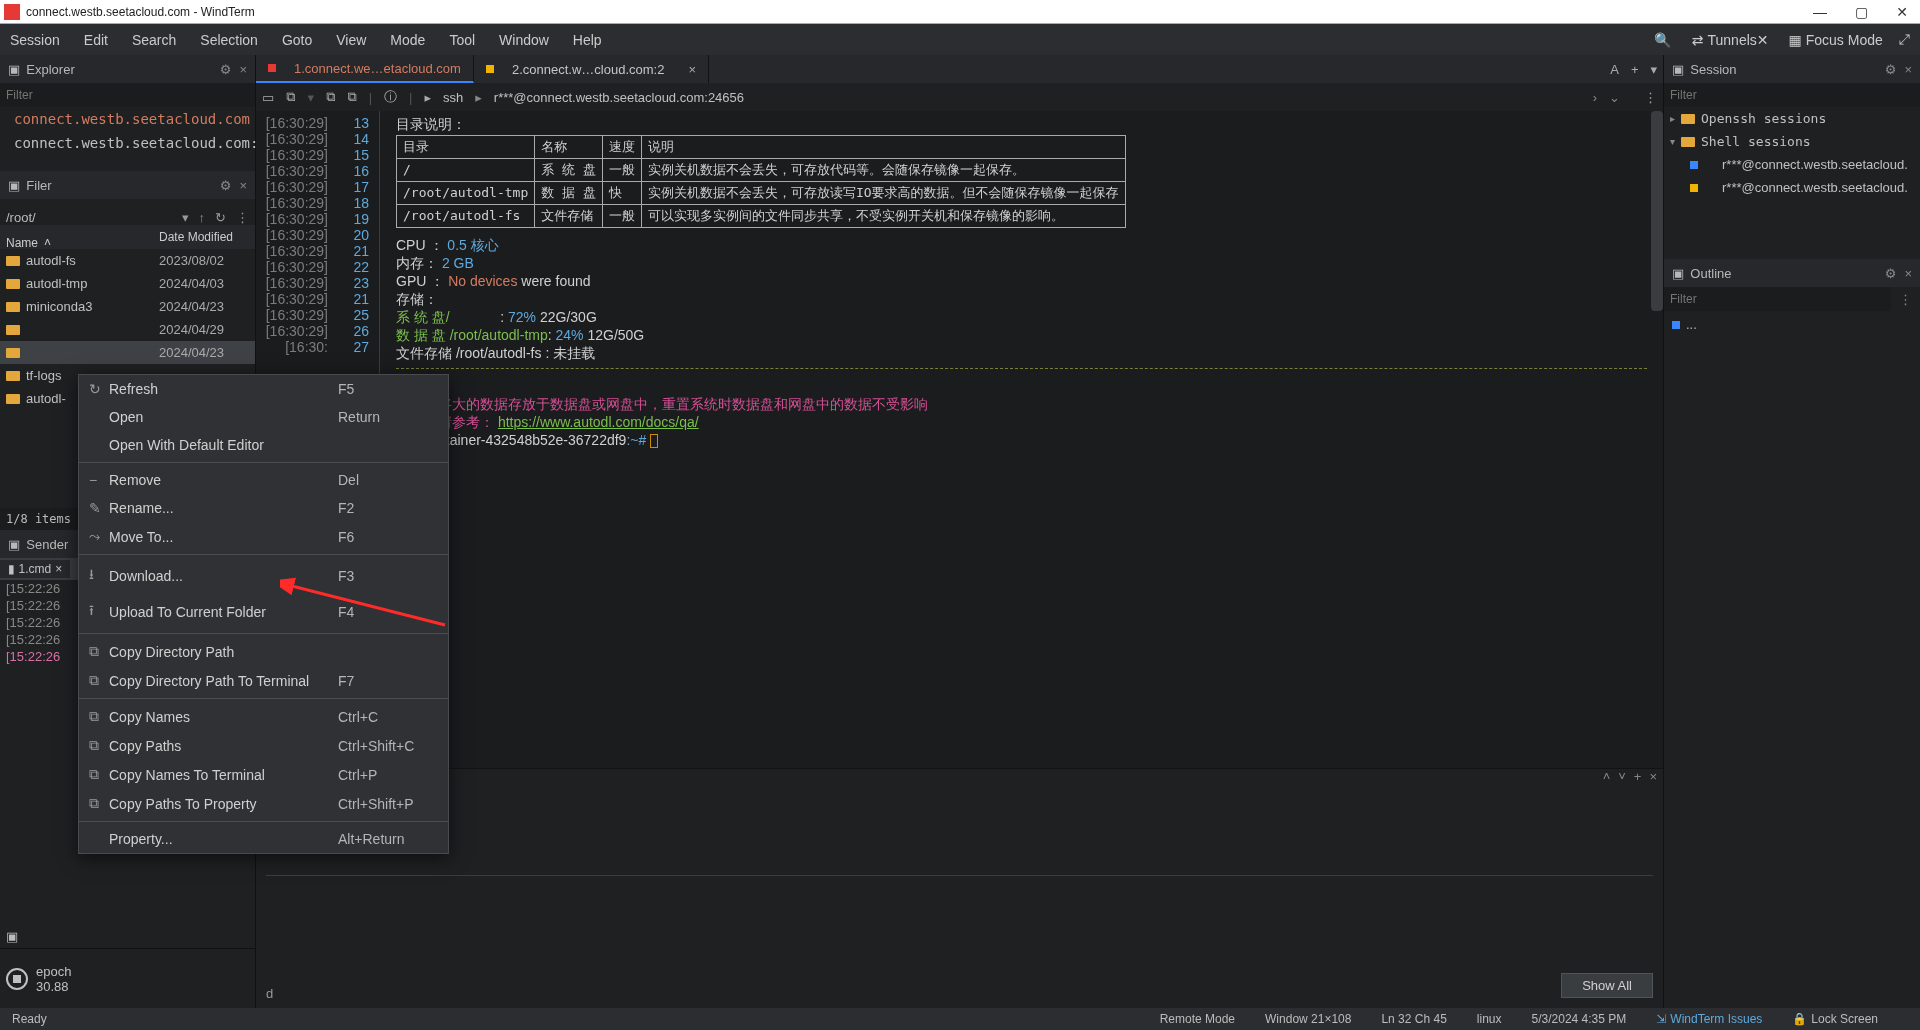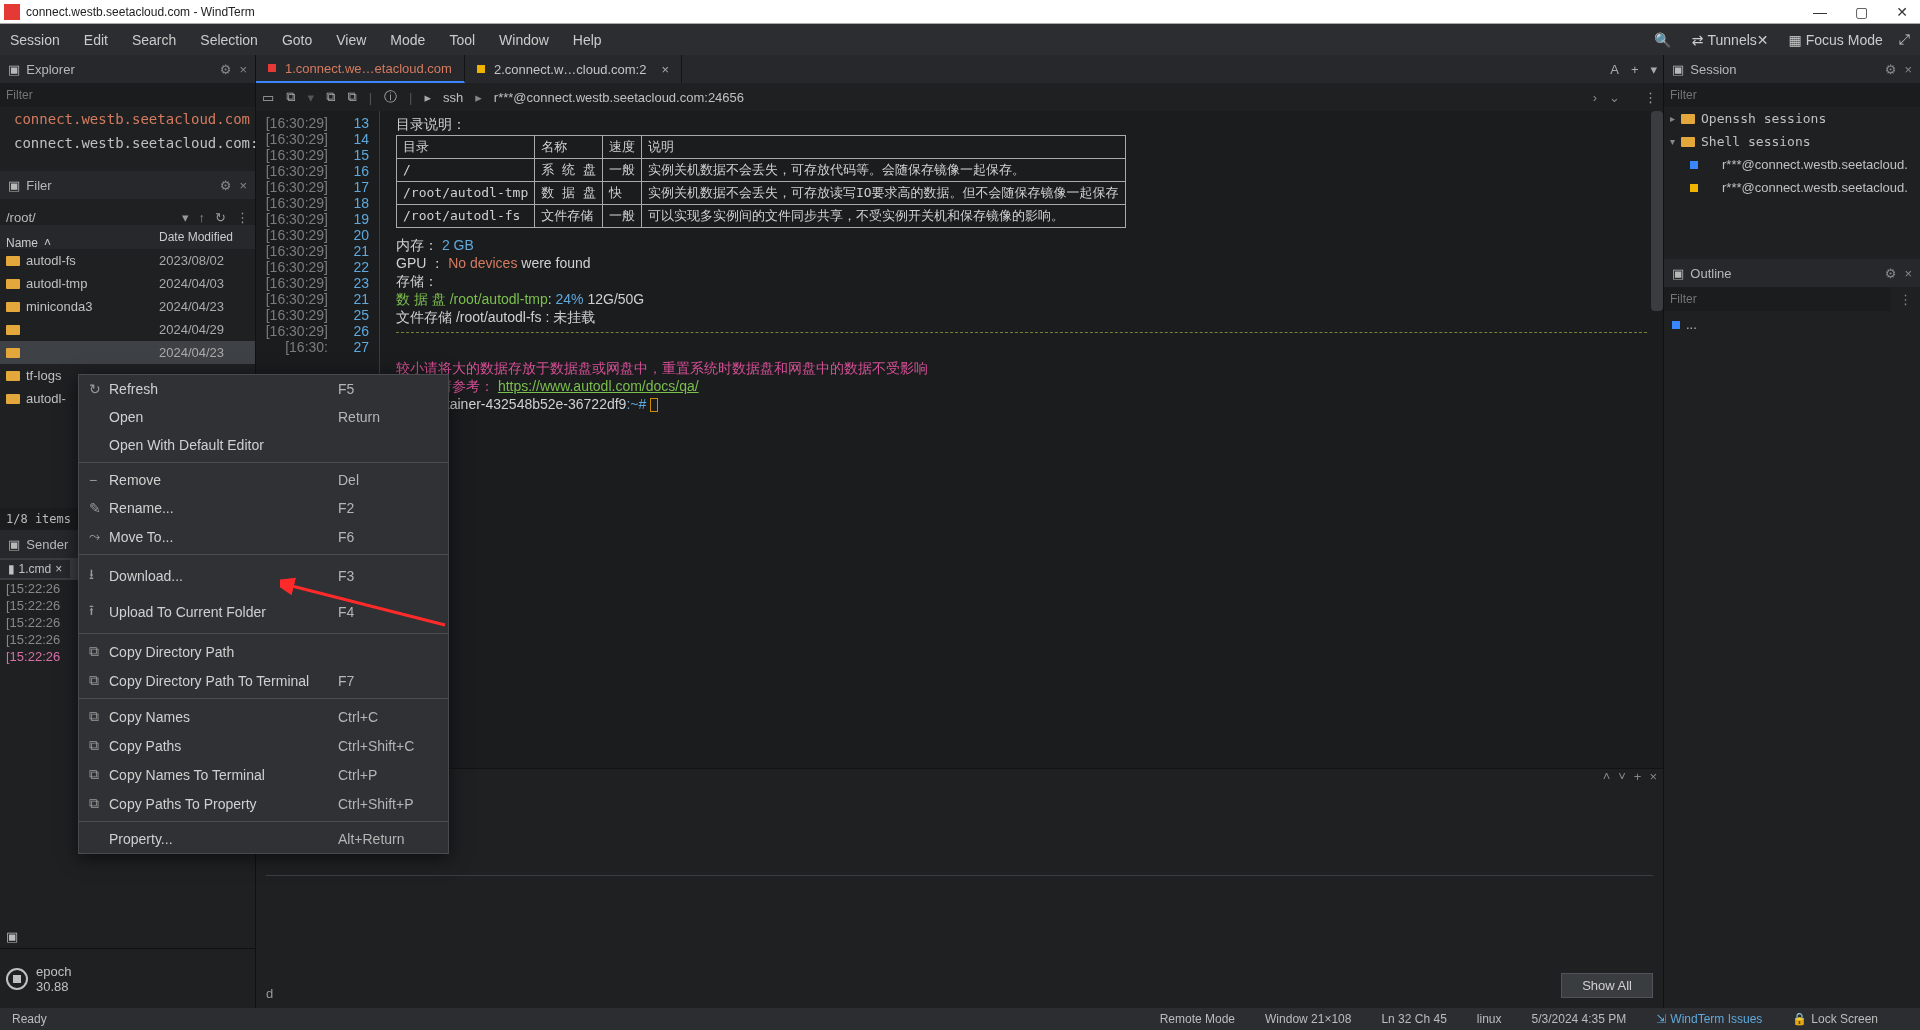--- a/index.html
+++ b/index.html
@@ -72,21 +72,21 @@
 .ctxmenu .mi .mi-icon { width:20px; color:#9a9a9a; }
 .ctxmenu .mi .mi-label { flex:1; }
 .ctxmenu .mi .mi-sc { width:100px; text-align:left; color:#b5b5b5; }
 .ctxmenu .sep { height:1px; background:#4a4c4f; margin:3px 0; }
 
 
 .arrow-wrap { position:absolute; left:280px; top:575px; width:170px; height:55px; z-index:1001; pointer-events:none; }
 
 
 .tabs-row { height:28px; background:#26282b; display:flex; align-items:center; }
-.tab { height:28px; padding:0 12px; display:flex; align-items:center; gap:9px; cursor:pointer; font-family:Consolas,monospace; font-size:13px; border-right:1px solid #121314;}
+.tab { height:28px; padding:0 12px; display:flex; align-items:center; gap:18px; cursor:pointer; font-family:Consolas,monospace; font-size:13px; border-right:1px solid #121314;}
 .tab.active { border-bottom:2px solid #3a86ff; }
 .tab.red .tlabel { color:#d57b5f; }
 .tab .tlabel { color:#c5c5c5; }
 .tabs-row .spacer { flex:1; }
 .tabs-row .tact { margin:0 6px; cursor:pointer; color:#aaa; }
 
 
 .tool-row { height:28px; background:#1e2022; display:flex; align-items:center; padding:0 6px; gap:12px; font-family:Consolas,monospace; font-size:13px; color:#aaa; }
 .tool-row .sep { color:#555; }
 .tool-row .ssh-x { color:#c0c0c0; }
@@ -392,23 +392,25 @@
               </tr>
           <tr>
                 <td>/root/autodl-fs</td>
                 <td>文件存储</td>
                 <td>一般</td>
                 <td>可以实现多实例间的文件同步共享，不受实例开关机和保存镜像的影响。</td>
               </tr>
         </tbody>
           </table>
         <div style="height:6px;"></div>
+        <div><span class="tw">CPU ：</span> <span class="tb">0.5 核心</span></div>
         <div><span class="tw">内存：</span> <span class="tb">2 GB</span></div>
         <div><span class="tw">GPU ：</span> <span class="tr">No devices</span><span class="tw"> were found</span></div>
         <div class="tw">存储：</div>
+        <div><span class="tg">  系 统 盘/</span><span class="tw">&nbsp;&nbsp;&nbsp;&nbsp;&nbsp;&nbsp;&nbsp;&nbsp;&nbsp;&nbsp;&nbsp;&nbsp;&nbsp;: </span><span class="tb">72%</span> <span class="tw">22G/30G</span></div>
         <div><span class="tg">  数 据 盘 /root/autodl-tmp</span><span class="tw">: </span><span class="tb">24%</span> <span class="tw">12G/50G</span></div>
         <div class="tw">  文件存储 /root/autodl-fs  : 未挂载</div>
         <div class="dash-line"></div>
         <div style="height:20px;"></div>
         <div class="tp">较小请将大的数据存放于数据盘或网盘中，重置系统时数据盘和网盘中的数据不受影响</div>
         <div><span class="tp">系统盘请参考： </span><span class="tg ul">https://www.autodl.com/docs/qa/</span></div>
         <div><span class="tw">todl-container-432548b52e-36722df9</span><span class="tb">:~#</span> <span class="cursor-box"></span></div>
       </div>
     </div>
 

